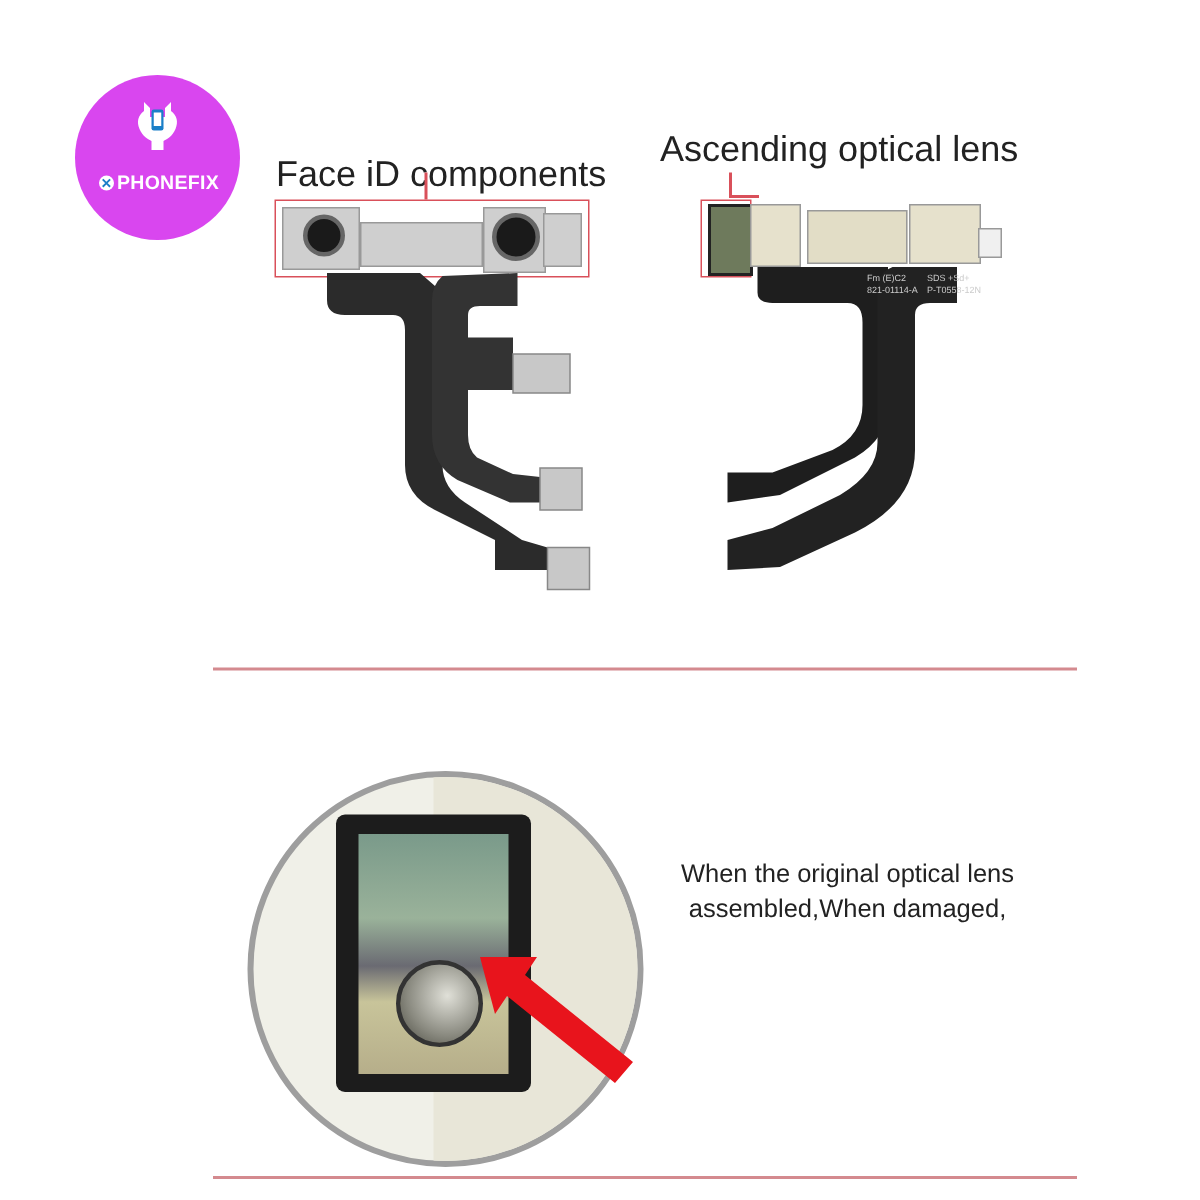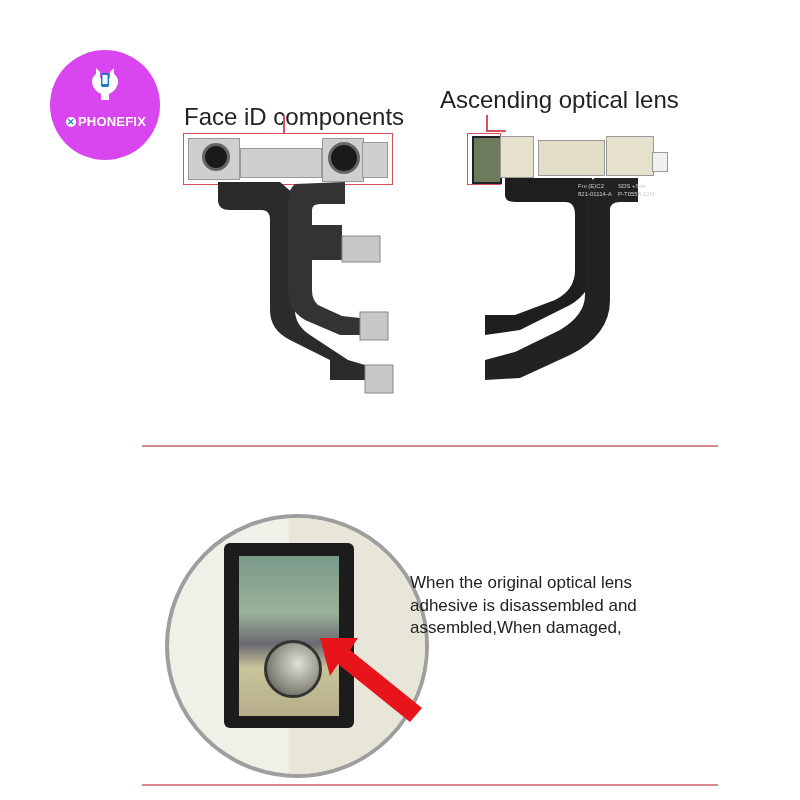--- a/index.html
+++ b/index.html
@@ -16,21 +16,21 @@
   .h2 { left:440px; top:86px; }
   
   .redline { background:#d9505a; }
   .redbox { border:1.5px solid #d9505a; }
   .metal { background:#cfcfcf; border:1px solid #999; }
   .lens { border-radius:50%; background:#1a1a1a; border:3px solid #666; }
   
   .divider { height:1.5px; background:#d48a8f; }
   
   .zoom-circle { left:165px; top:514px; width:256px; height:256px; border-radius:50%; border:4px solid #9e9e9e; background:#f0f0e8; overflow:hidden; }
-  .desc { left:410px; top:572px; width:310px; text-align:left; font-size:17px; line-height:22.5px; color:#222; }
+  .desc { left:410px; top:572px; width:310px; text-align:center; font-size:17px; line-height:22.5px; color:#222; }
   .desc div { white-space:nowrap; }
 </style>
 </head>
 <body>
 
 <div class="abs logo">
   <svg class="abs logo-wrench" viewBox="0 0 30 36">
     <path d="M6 2 L6 8 C2 11 1 15 3 20 C5 25 9 27 11 28 L11 34 L19 34 L19 28 C21 27 25 25 27 20 C29 15 28 11 24 8 L24 2 L20 6 L20 12 L10 12 L10 6 Z" fill="#fff"></path>
     <rect x="11" y="7" width="8" height="14" rx="1.5" fill="#1a7fc8"></rect>
     <rect x="12.5" y="9" width="5" height="9" fill="#fff"></rect>
@@ -95,17 +95,16 @@
   <div class="abs" style="left:70px;top:38px;width:100px;height:160px;background:linear-gradient(180deg,#7a9a8a 0%,#9ab29a 35%,#6a6a72 55%,#c8c49a 70%,#b6ae8a 100%);"></div>
   <div class="abs" style="left:95px;top:122px;width:52px;height:52px;border-radius:50%;background:radial-gradient(circle at 60% 40%,#e0e0d8,#8a8a80 60%,#4a4a40);border:3px solid #333;"></div>
 </div>
 
 <svg class="abs" style="left:310px;top:630px;" width="120" height="100" viewBox="0 0 120 100">
   <polygon points="10,8 48,8 40,20 112,78 100,92 28,34 20,46" fill="#e8141c"></polygon>
 </svg>
 
 <div class="abs desc">
   <div>When the original optical lens</div>
-  <div>adhesive is disassembled and</div>
   <div>assembled,When damaged,</div>
 </div>
 
 <div class="abs divider" style="left:142px;top:784px;width:576px;"></div>
 
 </body></html>

